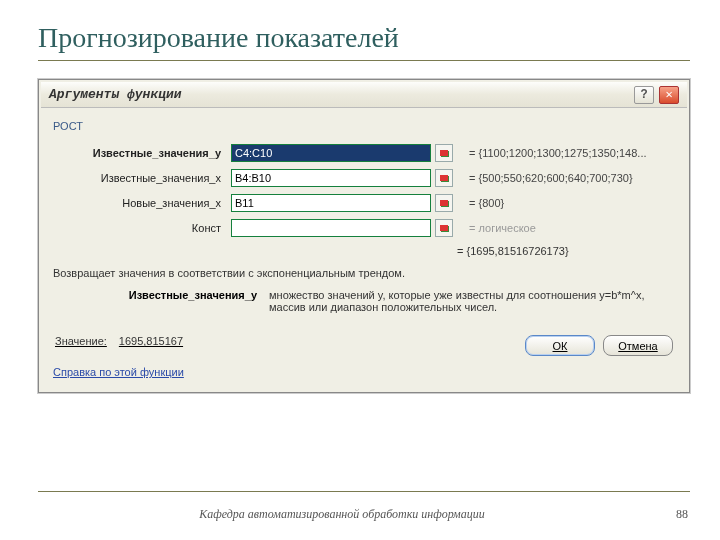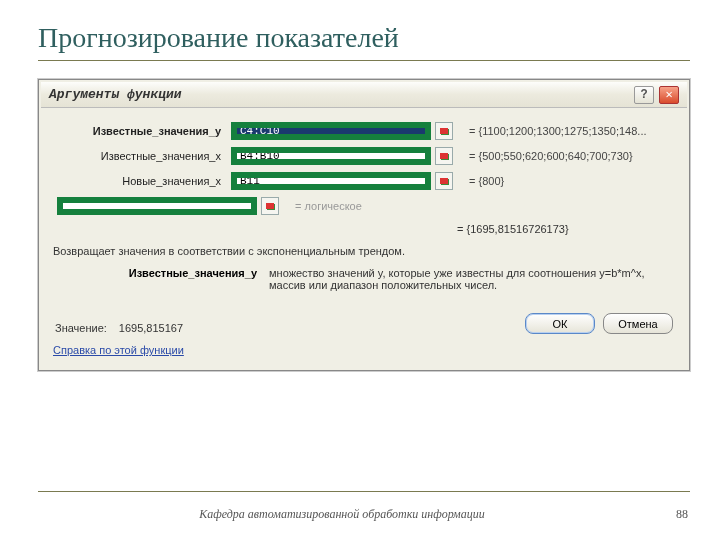--- a/index.html
+++ b/index.html
@@ -70,25 +70,25 @@
   .arg-label {
     width: 170px;
     text-align: right;
     padding-right: 6px;
     color: #222;
   }
   .arg-label.bold { font-weight: bold; }
   .arg-input {
     flex: 0 0 200px;
     height: 18px;
-    border: 6px solid #15803d;
+    border: 1px solid #15803d;
     background: #fff;
     padding: 1px 3px;
     font-size: 11px;
-    font-family: Liberation Mono, monospace;
+    font-family: Liberation Sans, sans-serif;
   }
   .arg-input.sel { background: #1a3a6e; color: #fff; }
   .collapse-btn {
     width: 18px; height: 18px;
     border: 1px solid #9aa;
     background: #f5f5f0;
     margin-left: 2px;
     display: flex; align-items: center; justify-content: center;
     position: relative;
   }
@@ -114,23 +114,24 @@
   }
   .param-desc {
     display: flex;
     margin-bottom: 14px;
     padding-left: 50px;
   }
   .param-desc .plabel { font-weight: bold; width: 160px; text-align: right; padding-right: 8px; }
   .param-desc .ptext { flex: 1; color: #333; }
   .bottom-row {
     display: flex;
-    align-items: flex-end;
+    align-items: flex-start;
     border-top: 0px;
     padding-top: 4px;
+    text-decoration: underline;
   }
   .val-label { color: #333; margin-right: 10px; }
   .val-num { color: #333; }
   .spacer { flex: 1; }
   .help-link {
     color: #2a4aa8;
     text-decoration: underline;
     font-size: 11px;
     margin-top: 6px;
     display: inline-block;
@@ -171,20 +172,21 @@
   <div class="dialog">
     <div class="titlebar">
       <span class="titlebar-text">Аргументы функции</span>
       <div class="tb-btn">?</div>
       <div class="tb-btn tb-close">
         <span>✕</span>
       </div>
     </div>
 
     <div class="dlg-body">
+      <div class="fn-name">РОСТ</div>
 
       <div class="args-table">
         <div class="arg-row">
           <span class="arg-label bold">Известные_значения_y</span>
           <input class="arg-input sel" value="C4:C10" style="">
           <div class="collapse-btn"></div>
           <span class="eq"></span>
           <span class="arg-val">= {1100;1200;1300;1275;1350;148...</span>
         </div>
         <div class="arg-row">
@@ -195,20 +197,21 @@
           <span class="arg-val">= {500;550;620;600;640;700;730}</span>
         </div>
         <div class="arg-row">
           <span class="arg-label">Новые_значения_x</span>
           <input class="arg-input" value="B11" style="">
           <div class="collapse-btn"></div>
           <span class="eq"></span>
           <span class="arg-val">= {800}</span>
         </div>
         <div class="arg-row">
+          <span class="arg-label">Конст</span>
           <input class="arg-input" value="" style="">
           <div class="collapse-btn"></div>
           <span class="eq"></span>
           <span class="arg-val grey">= логическое</span>
         </div>
       </div>
 
       <div class="result-row">= {1695,81516726173}</div>
 
       <div class="desc">Возвращает значения в соответствии с экспоненциальным трендом.</div>

